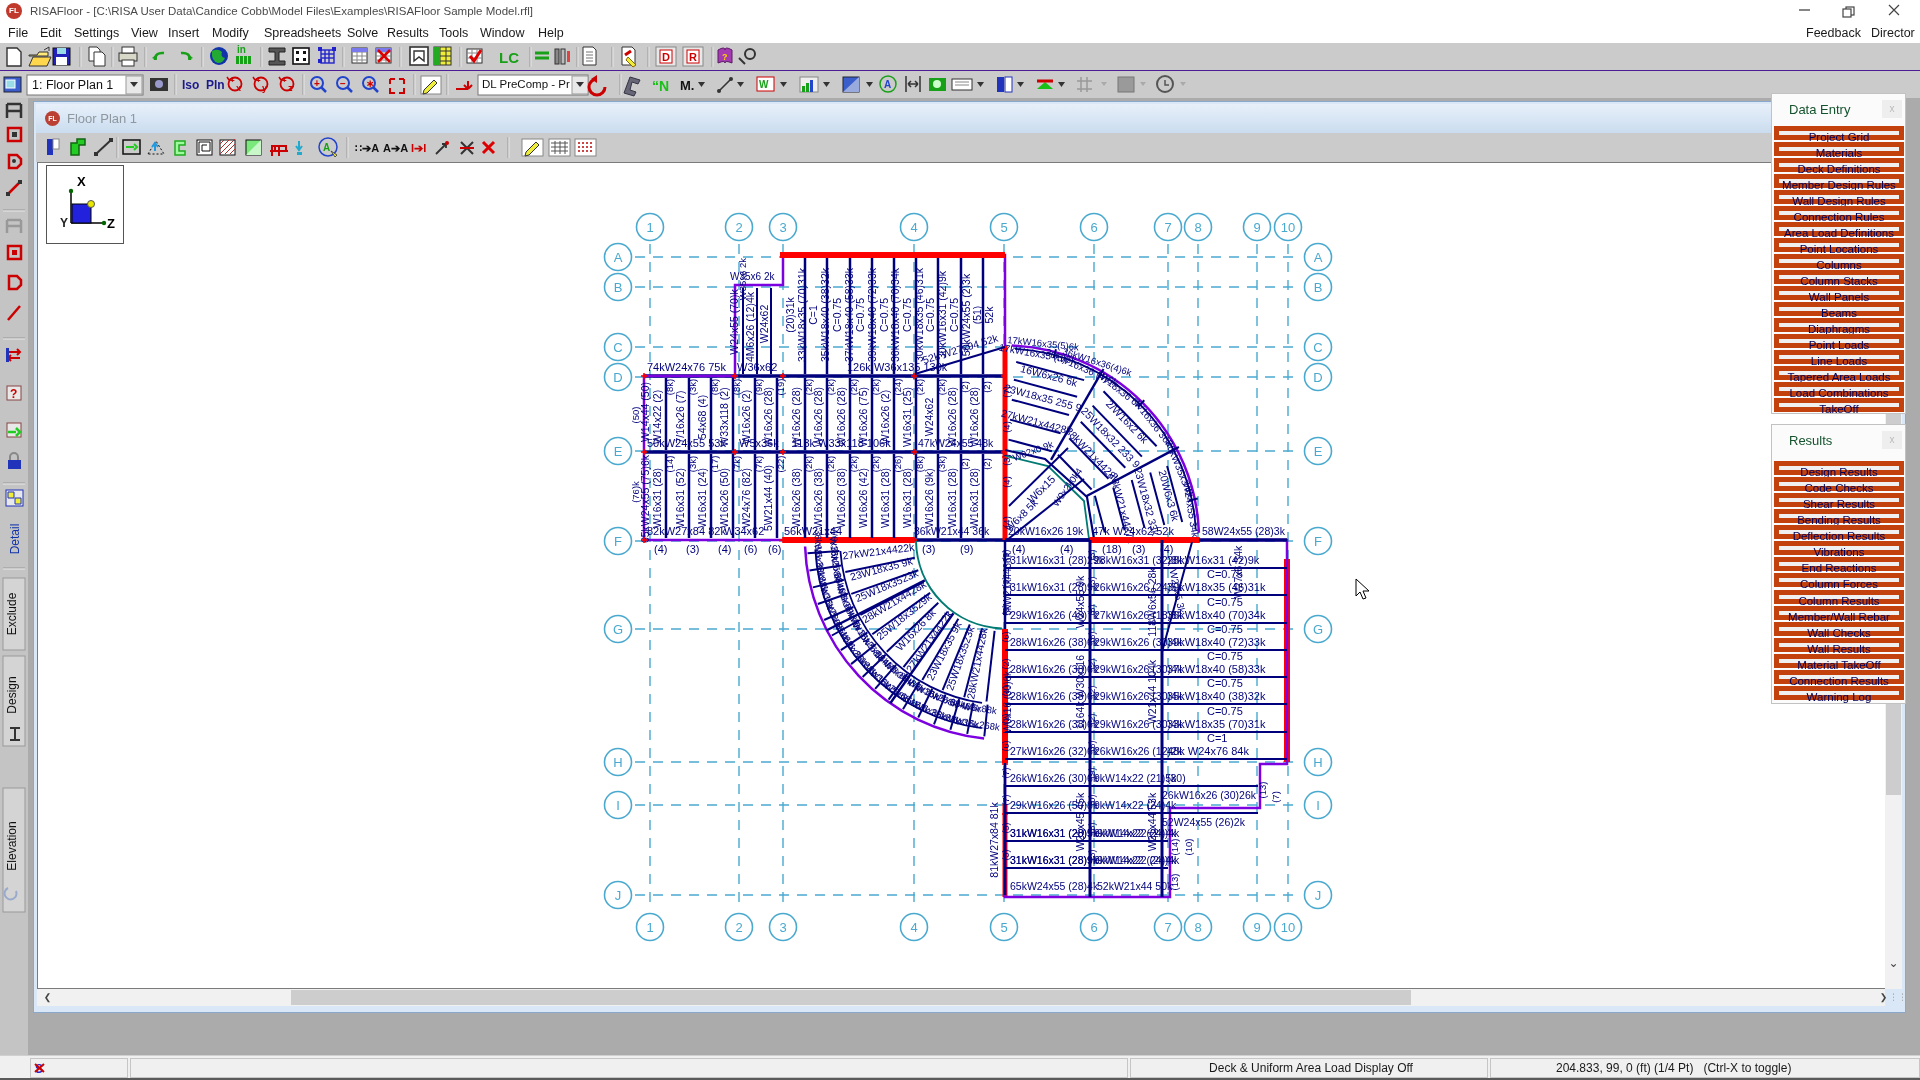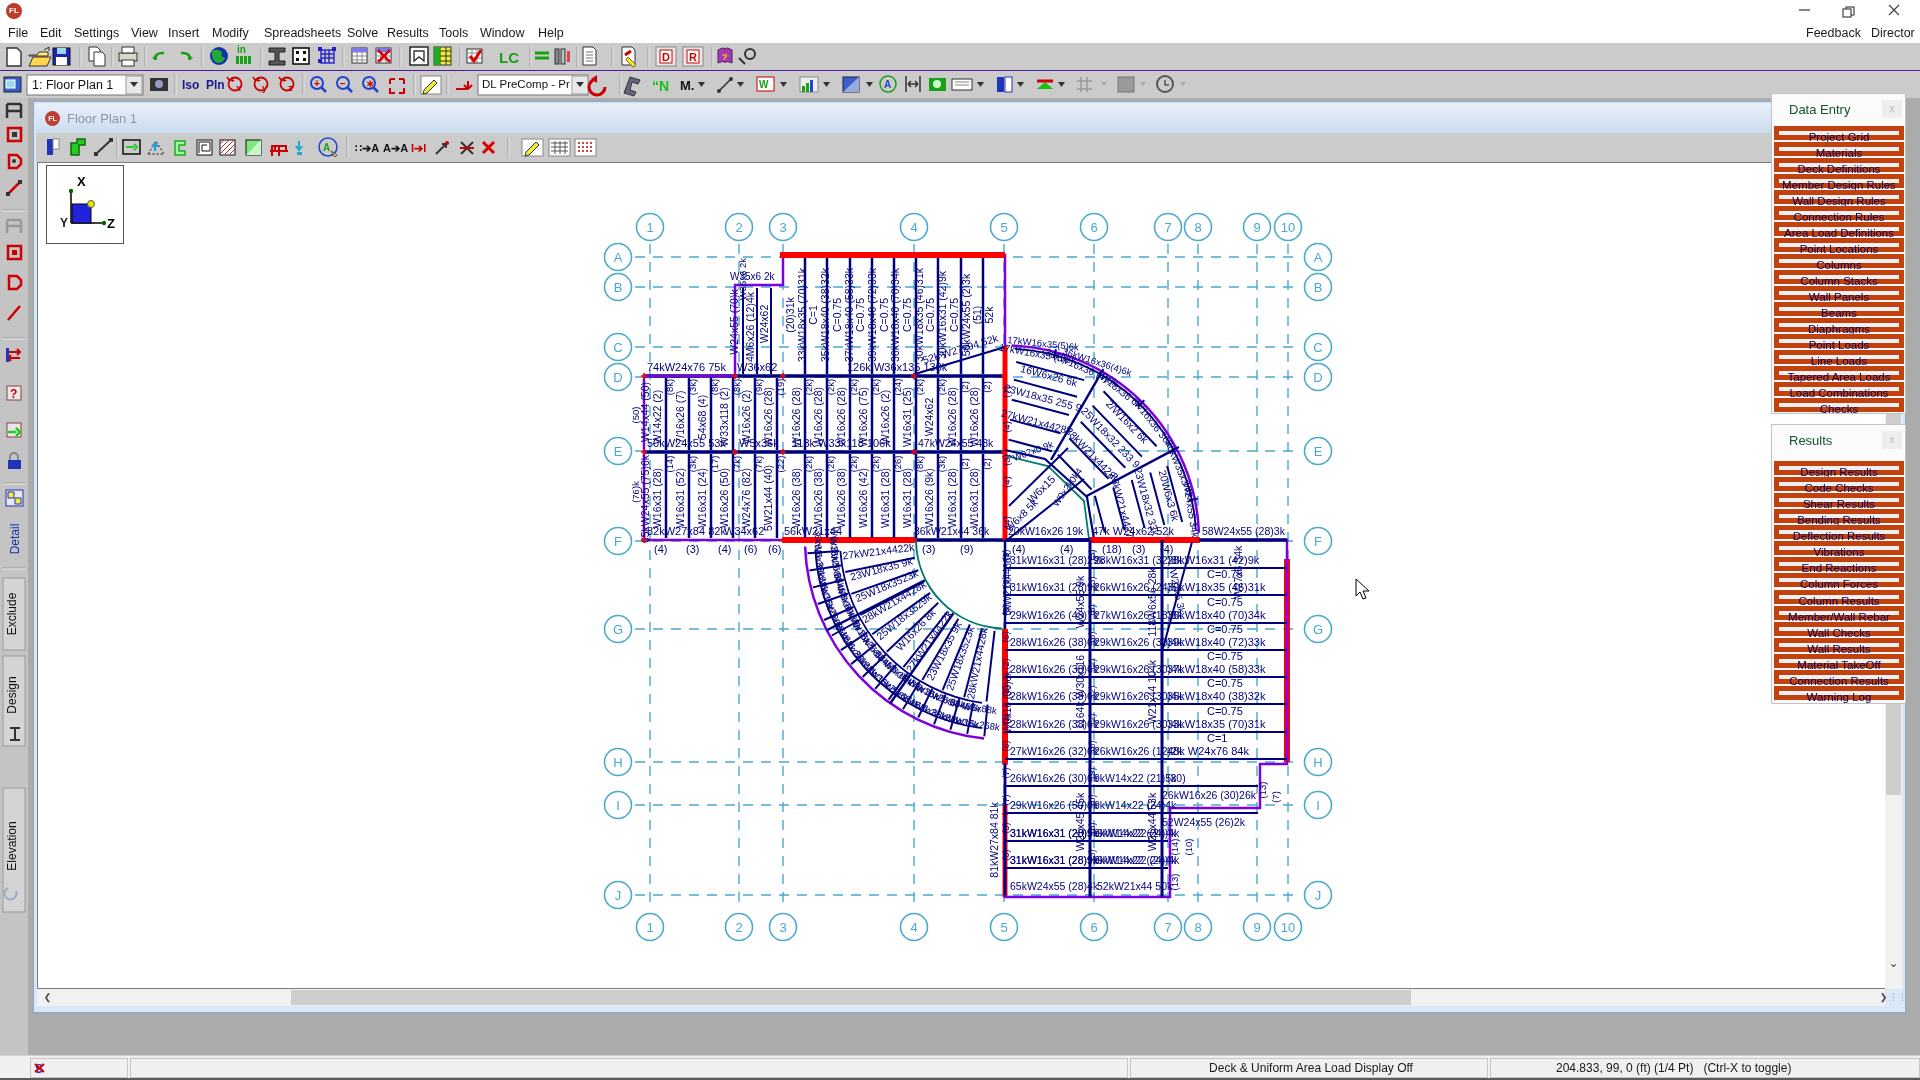--- a/index.html
+++ b/index.html
@@ -31,20 +31,21 @@
  font-size:10px; text-align:center; line-height:18px;}
 .pbtn {position:absolute; left:2px; width:130px; height:14px; background:#f0f0f0; border:5px solid #c2410c;
  color:#00005a; font-size:11.5px; text-align:center; line-height:12px;}
 #statusbar {position:absolute; left:0; top:1055px; width:1920px; height:25px; background:#f0f0f0;
  border-top:1px solid #d0d0d0; font-size:12px; color:#1a1a1a;}
 .seg {position:absolute; top:2px; height:20px; border:1px solid #c6c6c6; background:#f0f0f0;}
 svg text {font-family:"Liberation Sans", sans-serif;}
 </style></head><body>
 <div id="titlebar">
  <div class="fl">FL</div>
+ <div class="tt">RISAFloor - [C:\RISA User Data\Candice Cobb\Model Files\Examples\RISAFloor Sample Model.rfl]</div>
  <svg style="position:absolute;left:1795px;top:0" width="120" height="22">
   <line x1="4" y1="10" x2="15" y2="10" stroke="#444" stroke-width="1.3"></line>
   <rect x="51" y="7" width="8" height="8" fill="none" stroke="#444" stroke-width="1.2"></rect>
   <rect x="48" y="9" width="8" height="8" fill="#fff" stroke="#444" stroke-width="1.2"></rect>
   <path d="M94,5 L104,15 M104,5 L94,15" stroke="#444" stroke-width="1.2"></path>
  </svg>
 </div>
 <div id="menubar">
  <span style="left:8px">File</span>
     <span style="left:40px">Edit</span>
@@ -948,21 +949,21 @@
 <div class="pbtn" style="top:144px">Point Locations</div>
 <div class="pbtn" style="top:160px">Columns</div>
 <div class="pbtn" style="top:176px">Column Stacks</div>
 <div class="pbtn" style="top:192px">Wall Panels</div>
 <div class="pbtn" style="top:208px">Beams</div>
 <div class="pbtn" style="top:224px">Diaphragms</div>
 <div class="pbtn" style="top:240px">Point Loads</div>
 <div class="pbtn" style="top:256px">Line Loads</div>
 <div class="pbtn" style="top:272px">Tapered Area Loads</div>
 <div class="pbtn" style="top:288px">Load Combinations</div>
-<div class="pbtn" style="top:304px">Checks</div>
+<div class="pbtn" style="top:304px">TakeOff</div>
 </div>
 <div class="panel" style="top:424px;height:280px;">
  <div class="ptitle">Results</div>
     <div class="pclose">x</div>
  <div class="pbtn" style="top:36px">Design Results</div>
 <div class="pbtn" style="top:52px">Code Checks</div>
 <div class="pbtn" style="top:68px">Shear Results</div>
 <div class="pbtn" style="top:84px">Bending Results</div>
 <div class="pbtn" style="top:100px">Deflection Results</div>
 <div class="pbtn" style="top:116px">Vibrations</div>

